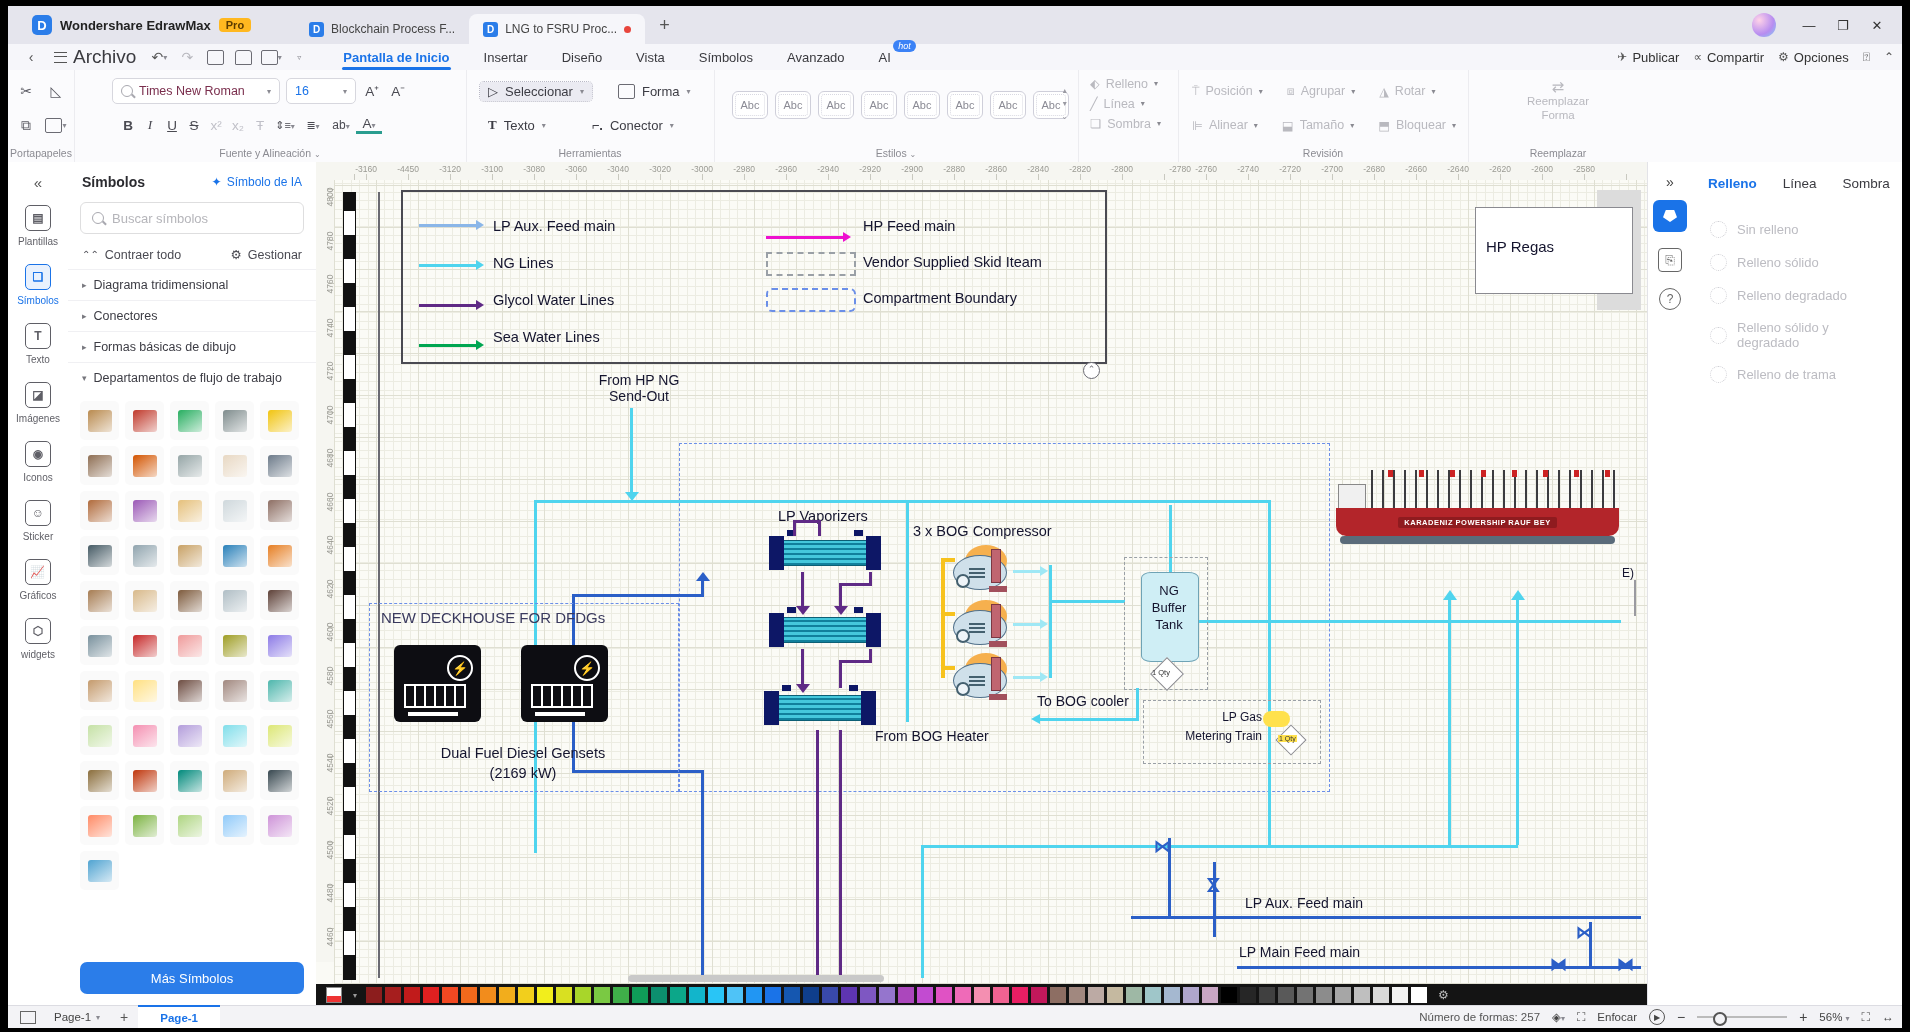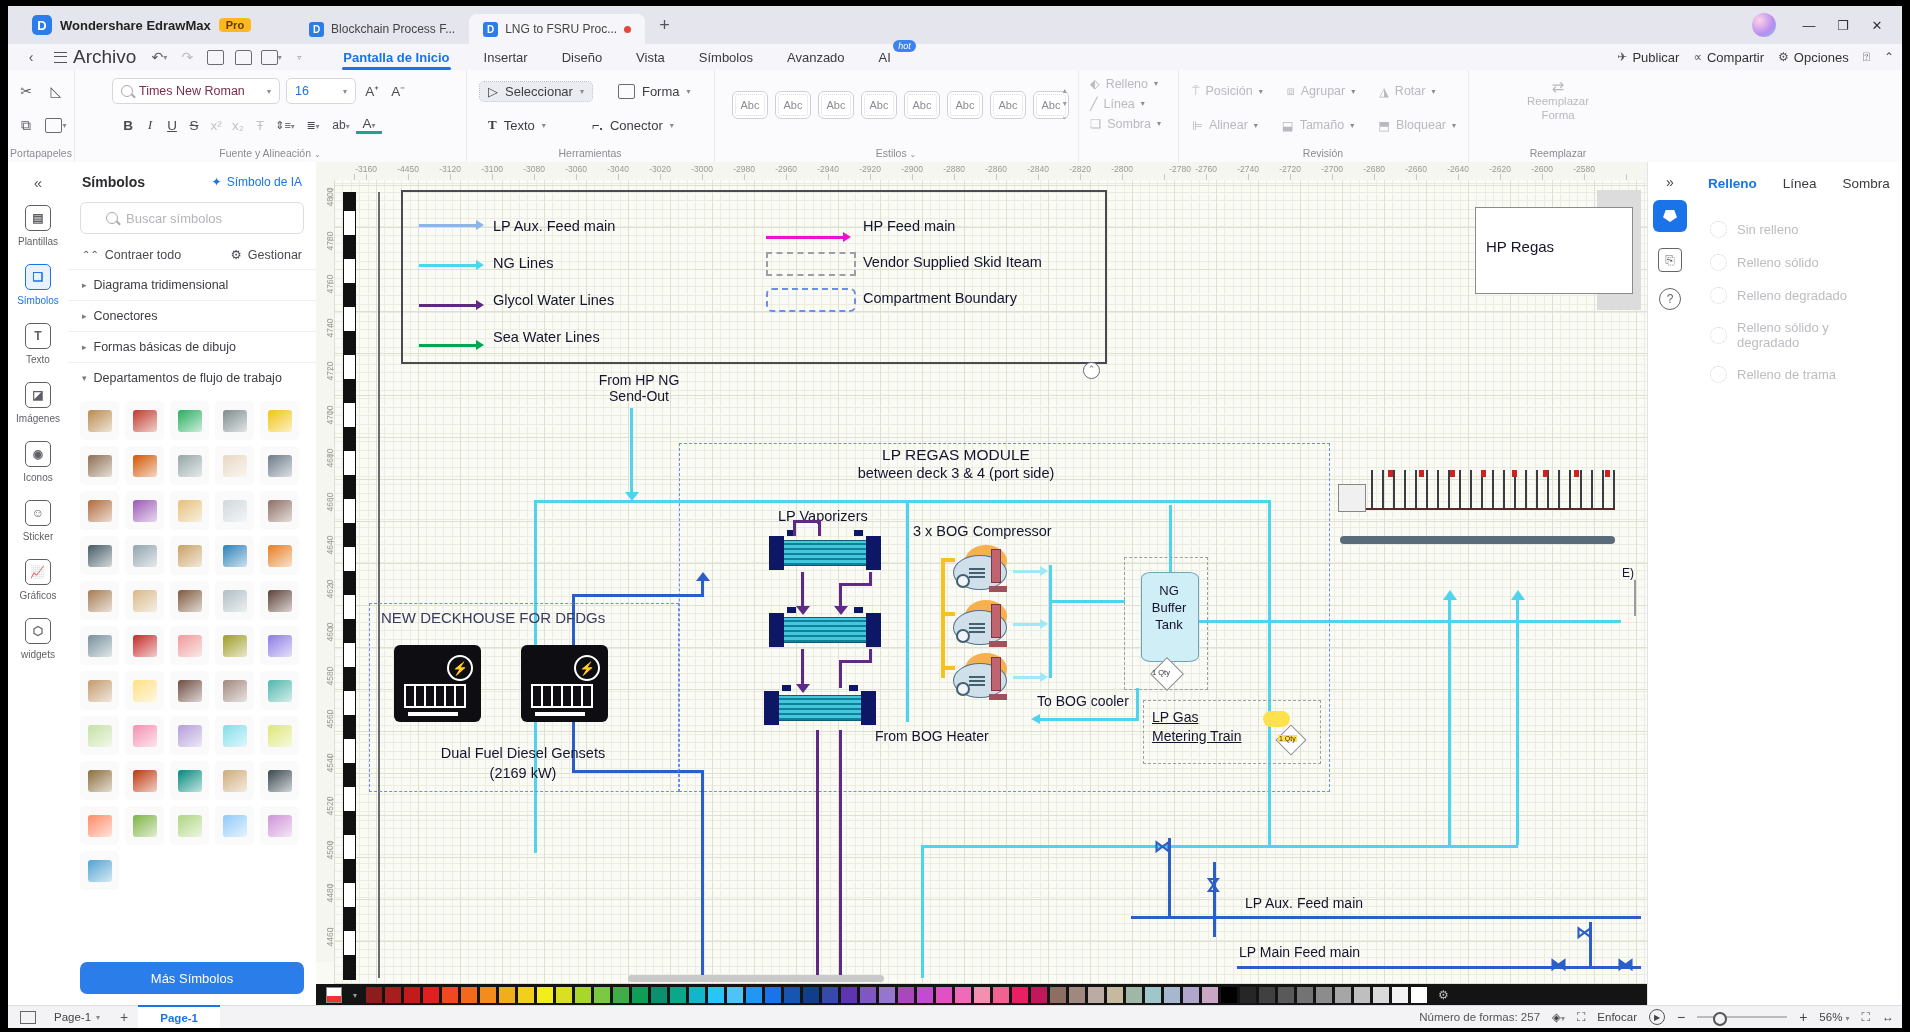--- a/index.html
+++ b/index.html
@@ -58,21 +58,21 @@
   .rail .collapse{font-size:15px;color:#555;margin:12px 0 14px;}
   .railitem{display:flex;flex-direction:column;align-items:center;gap:5px;margin-bottom:17px;color:#5f5f66;}
   .railitem .ric{width:24px;height:24px;border:1.6px solid #5f5f66;border-radius:5px;display:flex;align-items:center;justify-content:center;font-size:12px;font-weight:bold;}
   .railitem .rlabel{font-size:10px;}
   .railitem.active{color:#1a73e8;}
   .railitem.active .ric{border-color:#1a73e8;background:#e9f1fd;}
   .panel{position:absolute;left:60px;top:156px;bottom:22px;width:248px;background:#fff;border-right:1px solid #e3e3e8;overflow:hidden;}
   .phead{display:flex;align-items:center;justify-content:space-between;padding:12px 14px 6px;}
   .ptitle{font-size:14px;font-weight:bold;color:#2b2b30;}
   .ailink{font-size:12px;color:#1a73e8;display:flex;gap:5px;align-items:center;}
-  .searchbox{margin:6px 12px;height:30px;border:1px solid #dededf;border-radius:6px;display:flex;align-items:center;gap:8px;padding:0 25px;color:#b5b5ba;font-size:13px;background:#fff;}
+  .searchbox{margin:6px 12px;height:30px;border:1px solid #dededf;border-radius:6px;display:flex;align-items:center;gap:8px;padding:0 11px;color:#b5b5ba;font-size:13px;background:#fff;}
   .sico{width:10px;height:10px;border:1.6px solid #a9a9b0;border-radius:50%;position:relative;flex:none;}
   .sico::after{content:"";position:absolute;left:9px;top:9px;width:5px;height:1.6px;background:#a9a9b0;transform:rotate(45deg);}
   .collrow{display:flex;align-items:center;justify-content:space-between;padding:7px 14px;font-size:12.5px;color:#4a4a52;}
   .collrow .g{display:flex;gap:6px;align-items:center;}
   .cat{padding:8px 14px;font-size:12.5px;color:#3c3c44;border-top:1px solid #f0f0f3;display:flex;gap:7px;align-items:center;}
   .cat .tri{font-size:9px;color:#77777e;}
   .tiles{display:flex;flex-wrap:wrap;gap:6px;padding:8px 12px;}
   .tile{width:39px;height:39px;border-radius:5px;background:#fafafa;display:flex;align-items:center;justify-content:center;}
   .tile i{display:block;width:24px;height:22px;border-radius:3px;}
   .morebtn{position:absolute;left:12px;right:12px;bottom:12px;height:32px;background:#2b7de9;color:#fff;border-radius:7px;display:flex;align-items:center;justify-content:center;font-size:13px;}
@@ -718,21 +718,20 @@
             <div class="abs" style="left: 432px; top: 98px; width: 86px; height: 20px; border: 2px dashed rgb(107, 143, 232); border-radius: 6px;"></div>
             <div class="lbl" style="left: 529px; top: 100px; font-size: 14.5px;">Compartment Boundary</div>
           </div>
         <div class="abs" style="left:749px;top:172px;width:15px;height:15px;border:1.5px solid #6a6a72;border-radius:50%;color:#6a6a72;font-size:9px;text-align:center;line-height:13px;background:#fff;">⌃</div>
 
         <div class="lbl" style="left:250px;top:182px;width:110px;text-align:center;font-size:14px;"><span>From HP NG</span><br><span>Send-Out</span></div>
         <div class="vline" style="left:296px;top:218px;height:86px;background:#4fd4ee;"></div>
         <div class="ah" style="left:291px;top:302px;border-left:7px solid transparent;border-right:7px solid transparent;border-top:9px solid #4fd4ee;"></div>
 
         <div class="abs dashblue" style="left:345px;top:253px;width:649px;height:347px;"></div>
-        <div class="lbl" style="left:352px;top:256px;width:540px;text-align:center;font-size:15.5px;"><span>LP REGAS MODULE</span><br><span style="font-size:14.5px;">between deck 3 &amp; 4 (port side)</span></div>
 
         <div class="hline" style="left:200px;top:310px;width:736px;background:#4fd4ee;"></div>
         <div class="vline" style="left:200px;top:310px;height:353px;background:#4fd4ee;"></div>
         <div class="vline" style="left:572px;top:310px;height:222px;background:#4fd4ee;"></div>
         <div class="vline" style="left:934px;top:310px;height:345px;background:#4fd4ee;"></div>
         <div class="hline" style="left:587px;top:655px;width:597px;background:#4fd4ee;"></div>
         <div class="vline" style="left:587px;top:655px;height:133px;background:#4fd4ee;"></div>
         <div class="vline" style="left:1114px;top:410px;height:245px;background:#4fd4ee;"></div>
         <div class="ah" style="left:1109px;top:400px;border-left:7px solid transparent;border-right:7px solid transparent;border-bottom:10px solid #4fd4ee;"></div>
         <div class="vline" style="left:1182px;top:410px;height:245px;background:#4fd4ee;"></div>
@@ -833,21 +832,21 @@
         <div class="diam" style="left:821px;top:472px;width:22px;height:22px;"></div>
         <div class="lbl" style="left:818px;top:478px;font-size:7.5px;color:#333;">1 Qty</div>
 
         <div class="lbl" style="left:703px;top:503px;font-size:14px;">To BOG cooler</div>
         <div class="hline" style="left:705px;top:528px;width:100px;background:#4fd4ee;"></div>
         <div class="ah" style="left:697px;top:524px;border-top:5px solid transparent;border-bottom:5px solid transparent;border-right:9px solid #4fd4ee;"></div>
         <div class="vline" style="left:802px;top:498px;height:30px;background:#4fd4ee;"></div>
         <div class="lbl" style="left:541px;top:538px;font-size:14px;">From BOG Heater</div>
 
         <div class="abs dashgray" style="left:809px;top:510px;width:176px;height:62px;"></div>
-        <div class="lbl" style="left:818px;top:518px;width:110px;text-align:left;font-size:14px;line-height:19px;text-decoration:underline;"><span>LP Gas</span><br><span>Metering Train</span></div>
+        <div class="lbl" style="left:818px;top:518px;width:110px;text-align:right;font-size:12px;line-height:19px;"><span>LP Gas</span><br><span>Metering Train</span></div>
         <div class="abs" style="left:929px;top:521px;width:27px;height:16px;background:#ffe14d;border-radius:8px;"></div>
         <div class="diam" style="left:946px;top:539px;width:20px;height:20px;"></div>
         <div class="qtytext" style="left:944px;top:545px;">1 Qty</div>
 
         <div class="abs dashblue" style="left:35px;top:413px;width:308px;height:187px;"></div>
         <div class="lbl" style="left:47px;top:419px;font-size:15px;color:#3a3a5e;">NEW DECKHOUSE FOR DFDGs</div>
         <div class="genset" style="left:60px;top:455px;">
             <div class="base"></div>
             <div class="circ">⚡</div>
             <div class="feet"></div>
@@ -856,20 +855,23 @@
             <div class="base"></div>
             <div class="circ">⚡</div>
             <div class="feet"></div>
           </div>
         <div class="lbl" style="left:35px;top:553px;width:308px;text-align:center;font-size:14.5px;line-height:20px;"><span>Dual Fuel Diesel Gensets</span><br><span>(2169 kW)</span></div>
 
         <div class="ship" style="left:1002px;top:280px;">
           <div class="masts"></div>
           <div class="flags"></div>
           <div class="house"></div>
+          <div class="hull">
+              <span class="banner">KARADENIZ POWERSHIP RAUF BEY</span>
+            </div>
           <div class="water"></div>
         </div>
 
         <div class="abs" style="left:1263px;top:0;width:44px;height:120px;background:#dcdcdc;"></div>
         <div class="abs" style="left:1141px;top:17px;width:156px;height:85px;background:#fff;border:1.5px solid #8a8a90;"></div>
         <div class="lbl" style="left:1152px;top:48px;font-size:15px;">HP Regas</div>
         <div class="lbl" style="left:1288px;top:376px;font-size:12px;">E)</div>
         <div class="vline" style="left:1300px;top:390px;height:36px;background:#9a9aa0;width:2px;"></div>
 
         <div class="vline" style="left:834px;top:648px;height:80px;background:#2b5fc7;"></div>

